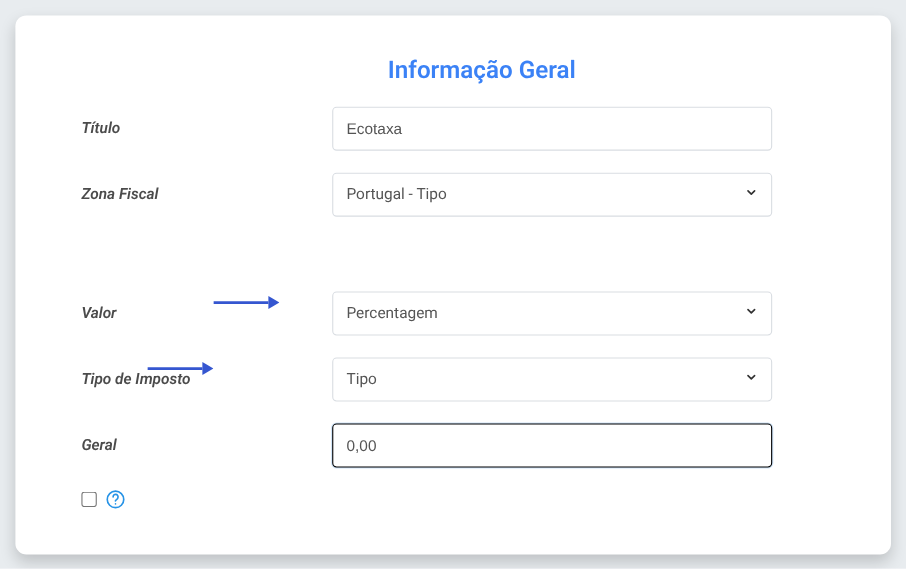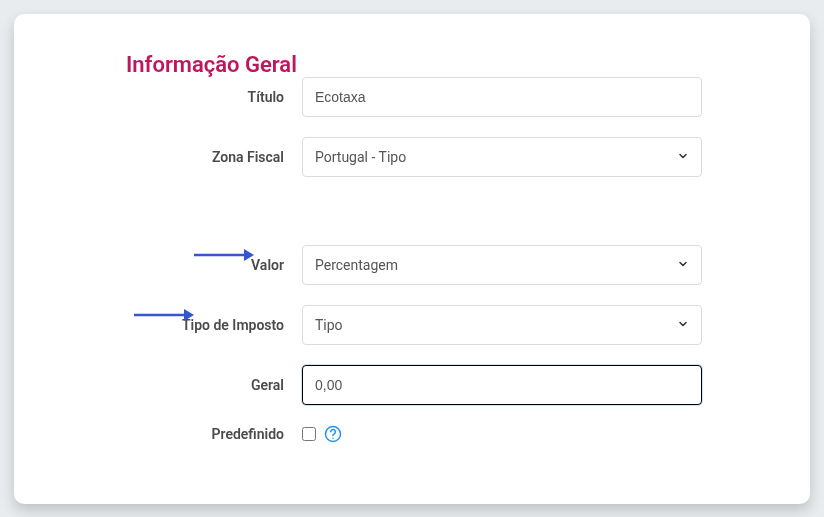--- a/index.html
+++ b/index.html
@@ -17,36 +17,38 @@
       border-radius: 10px;
       width: 796px;
       height: 490px;
       box-shadow: 0 6px 14px rgba(0,0,0,0.18);
       padding: 38px 60px 30px 60px;
       position: relative;
     }
     .section-title {
       font-size: 22px;
       font-weight: 600;
-      color: #be185d;
+      color: #3b82f6;
+      margin-bottom: 20px;
       margin-left: 52px;
+      text-align: center;
     }
     .form-row {
       display: flex;
       align-items: center;
       margin-bottom: 20px;
       position: relative;
     }
     .form-label {
       width: 228px;
-      text-align: right;
       padding-right: 18px;
       color: #4b4b4b;
       font-size: 14px;
       font-weight: 600;
+      font-style: italic;
     }
     .form-control-wrap {
       flex: 1;
       max-width: 400px;
     }
     input[type=text].text-input, .select-wrap {
       width: 100%;
       height: 40px;
       border: 1px solid #d9dde2;
       border-radius: 4px;
@@ -155,21 +157,20 @@
   </div>
 
   <div class="form-row">
     <div class="form-label">Geral</div>
     <div class="form-control-wrap">
       <input type="text" class="text-input focused" value="0,00" style="">
     </div>
   </div>
 
   <div class="form-row">
-    <div class="form-label">Predefinido</div>
     <div class="form-control-wrap checkbox-row">
       <input type="checkbox" style="">
       <span class="help-icon">
         <svg width="18" height="18" viewBox="0 0 24 24" fill="none" stroke="#2793e6" stroke-width="2" stroke-linecap="round" stroke-linejoin="round">
           <circle cx="12" cy="12" r="10"></circle>
           <path d="M9.1 9a3 3 0 1 1 5.8 1c0 2-3 2.4-3 4"></path>
           <line x1="12" y1="17.5" x2="12" y2="17.5"></line>
         </svg>
       </span>
     </div>

